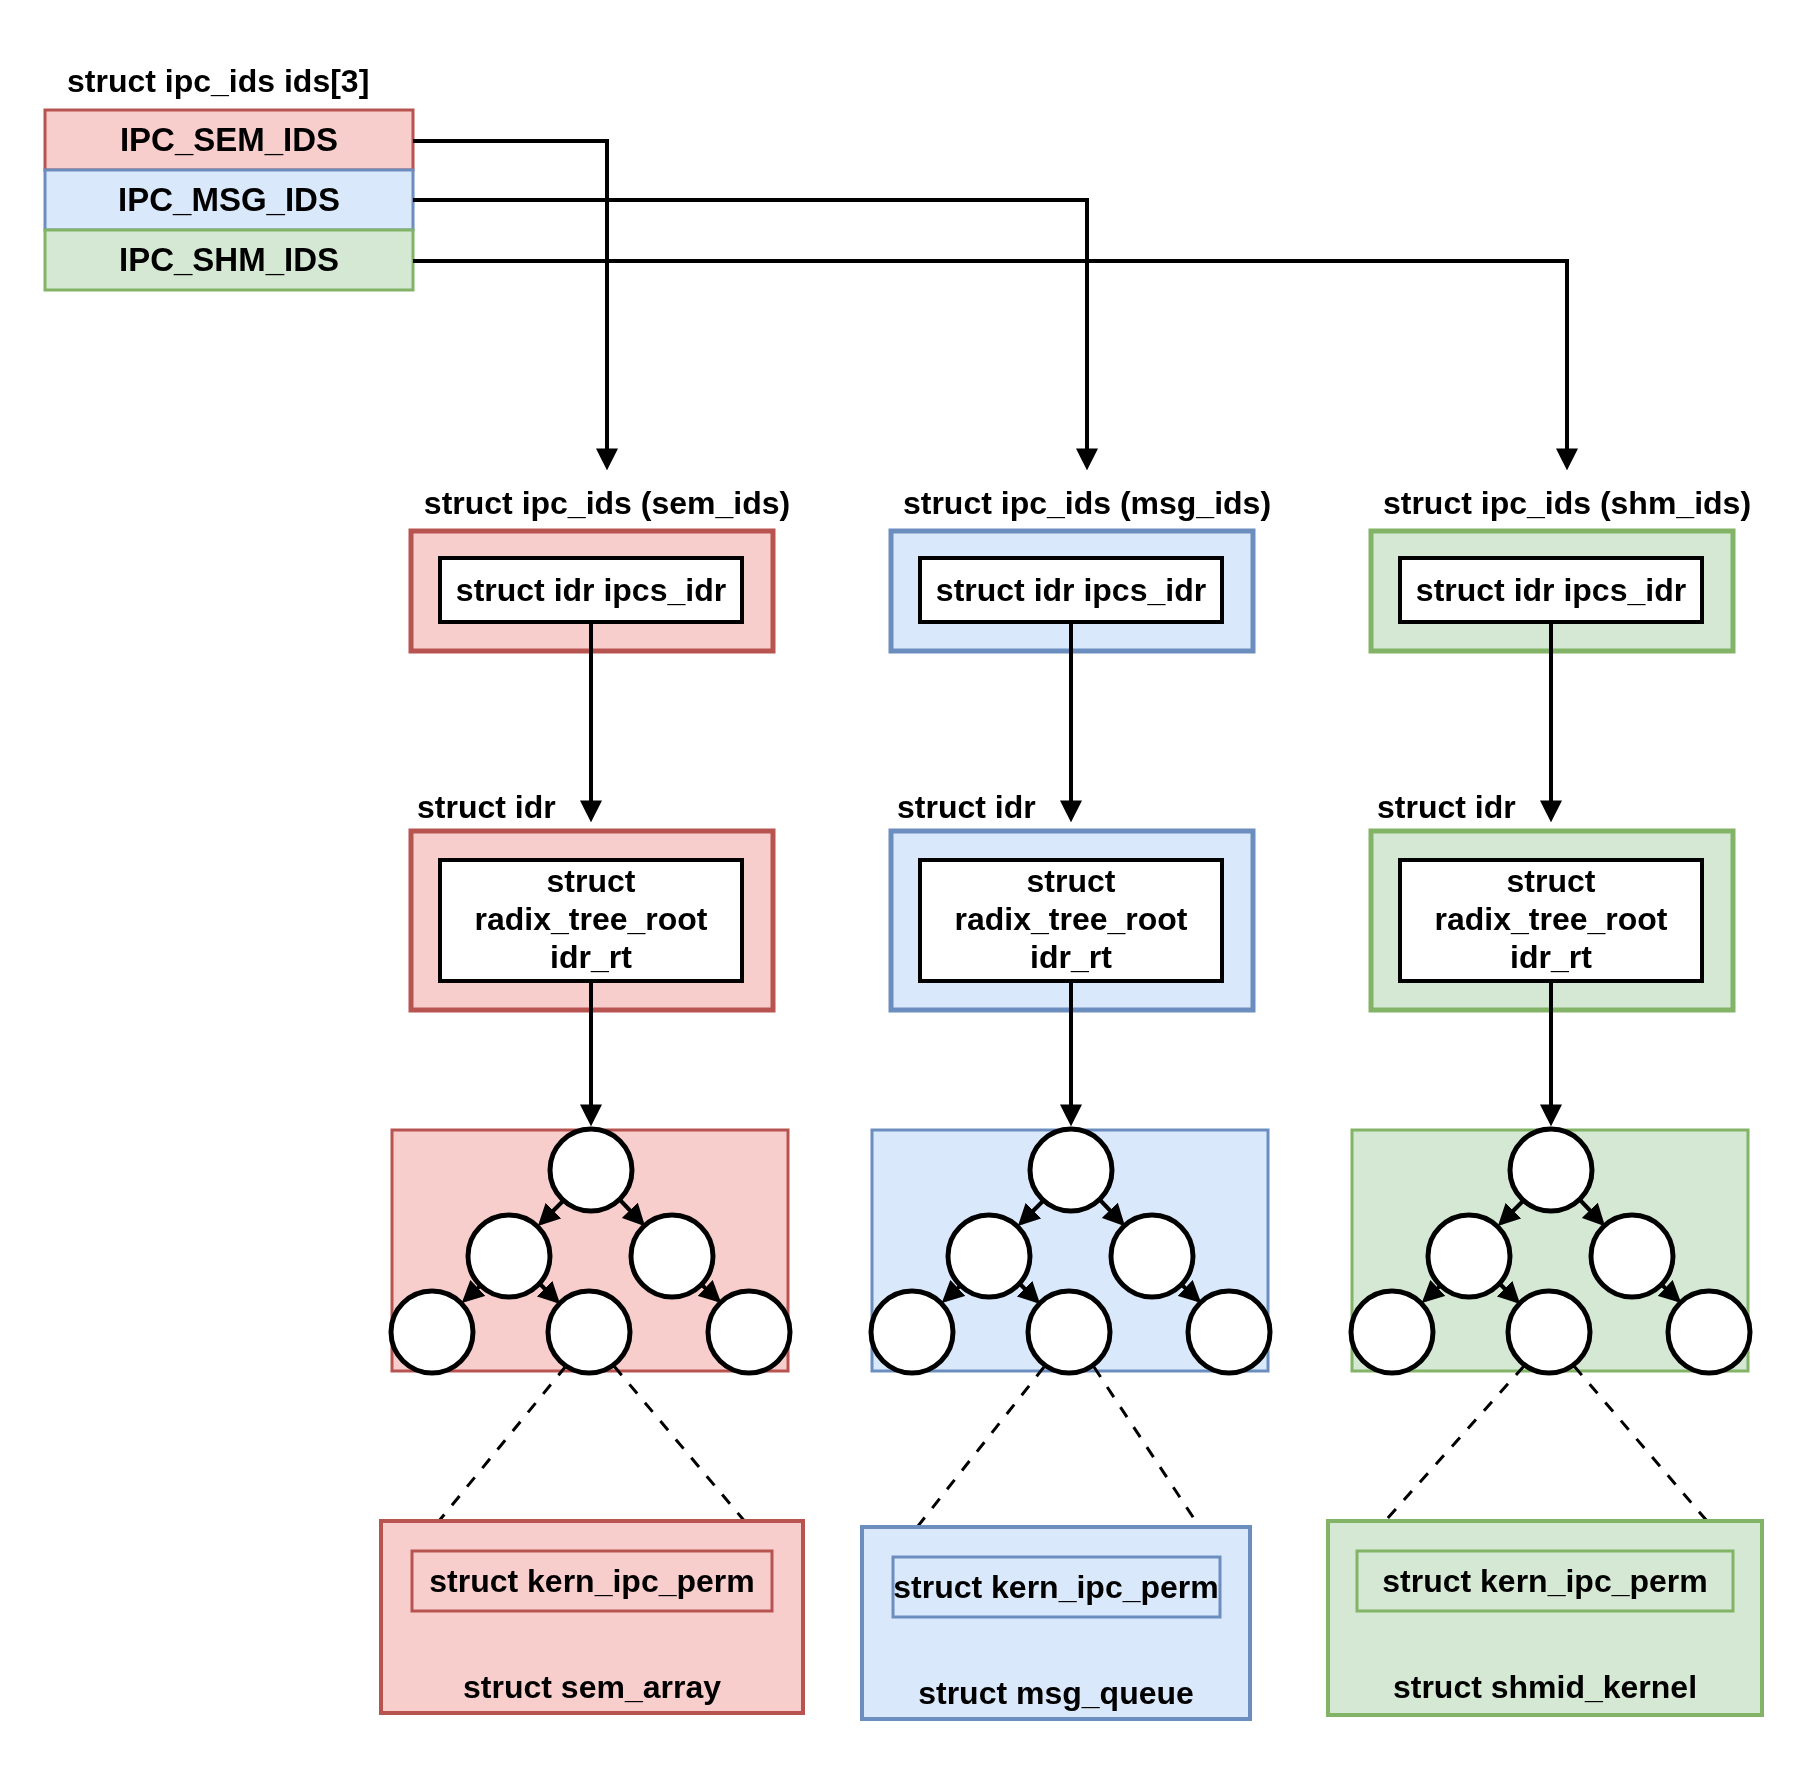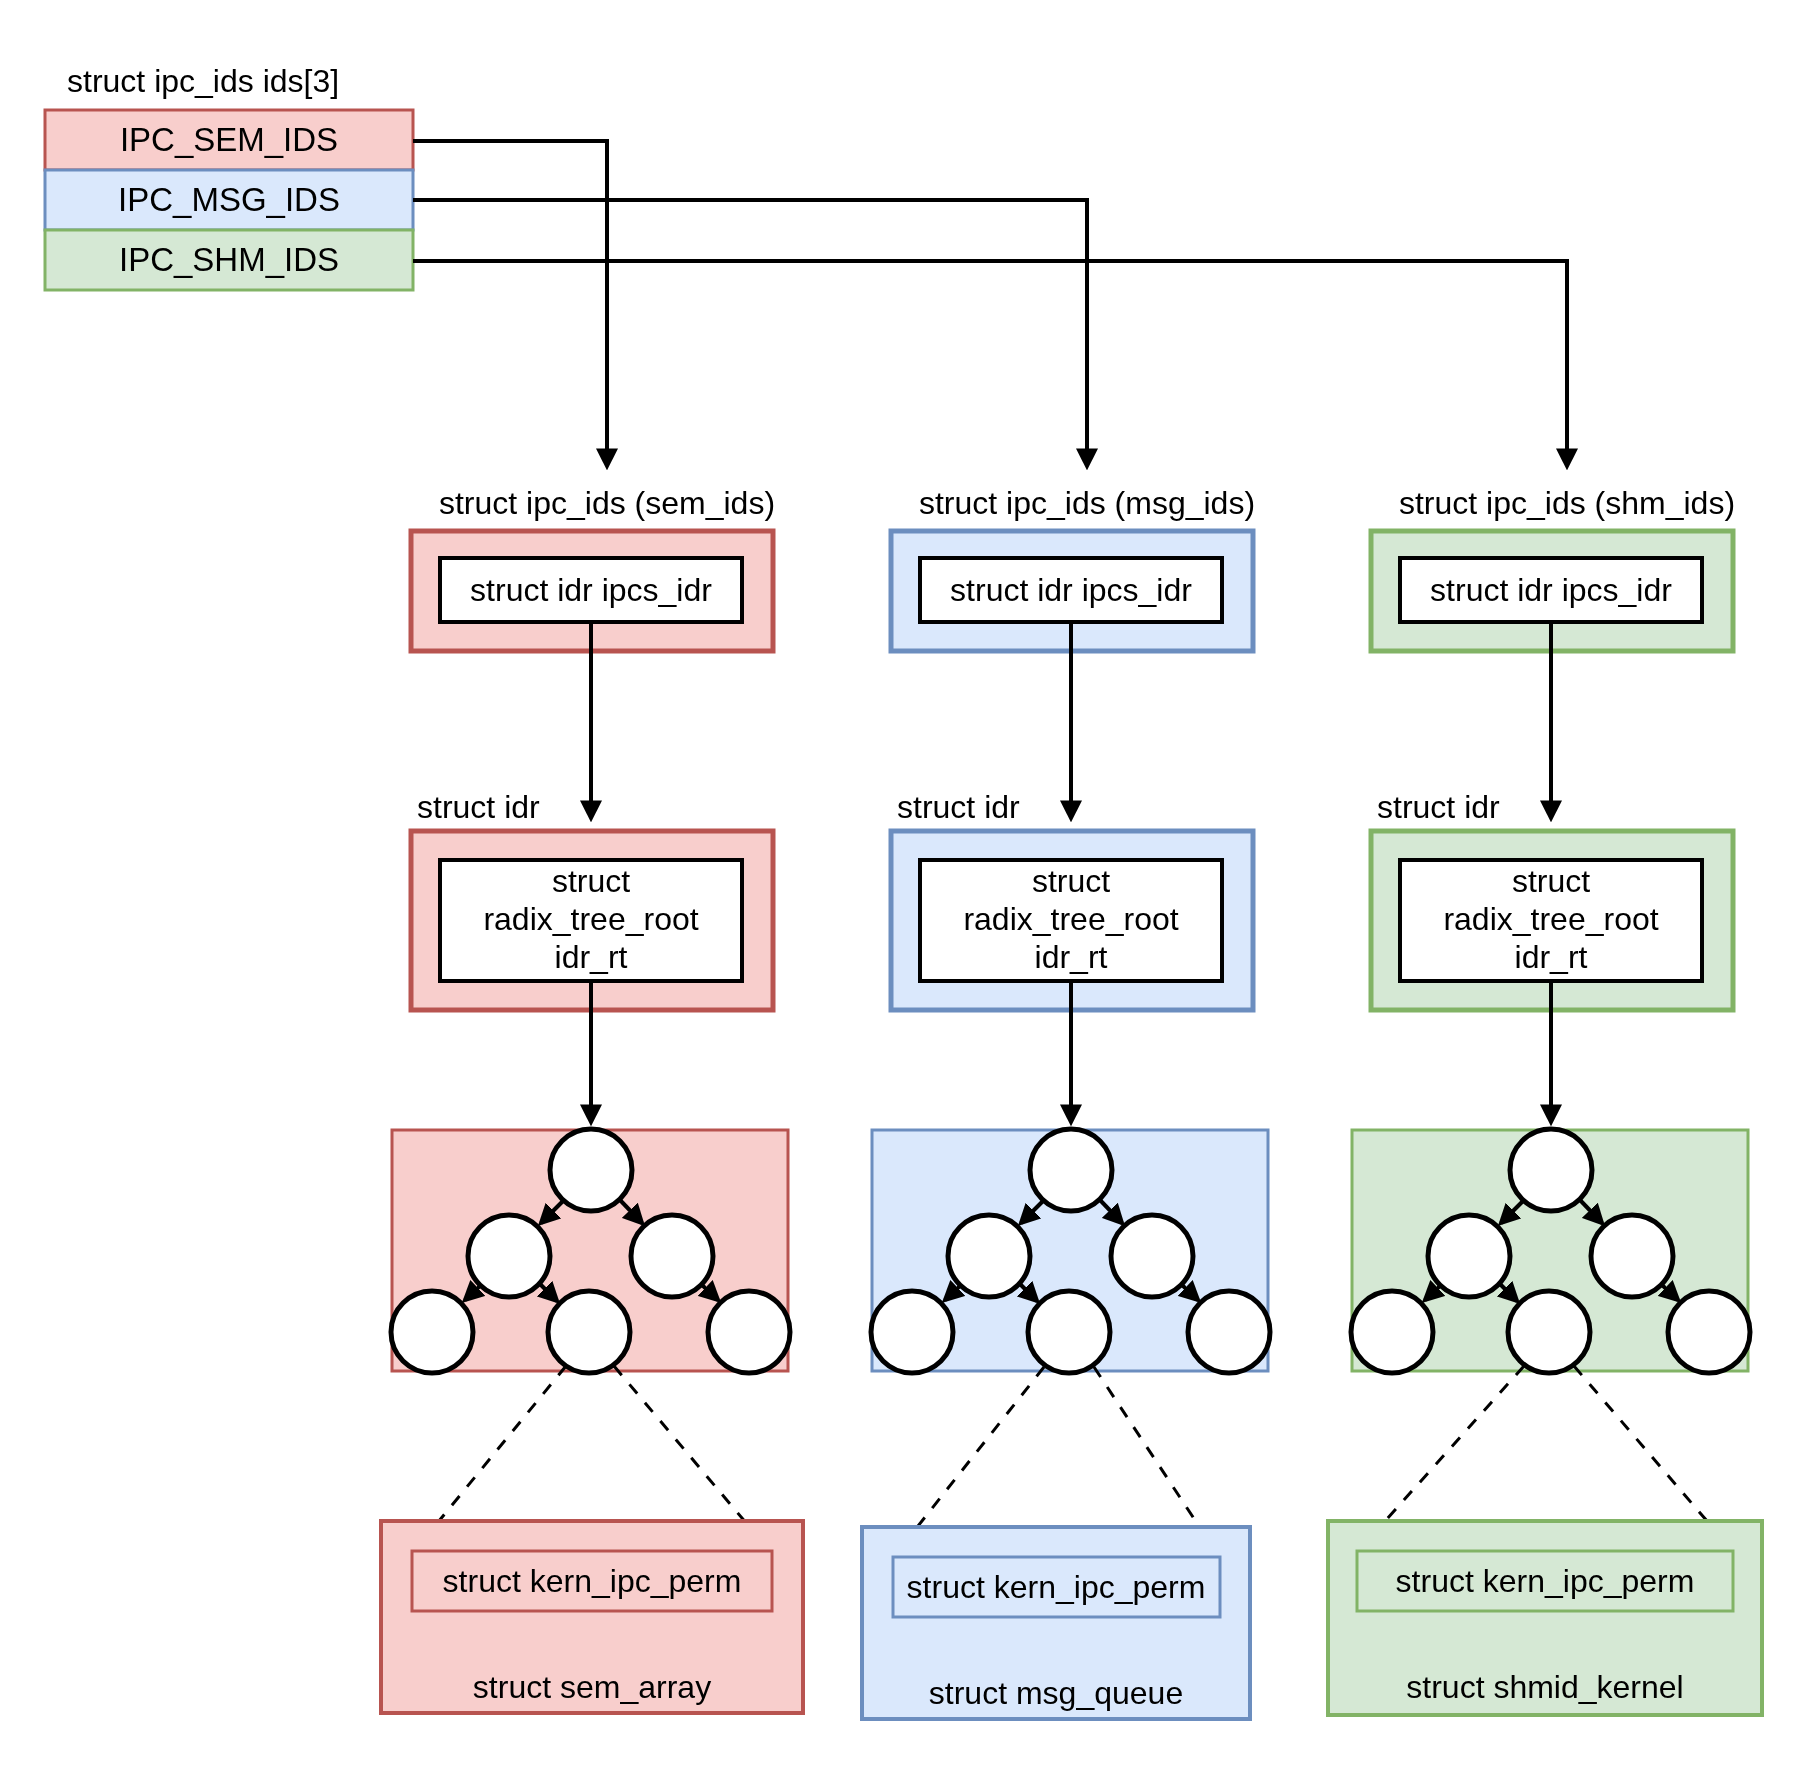--- a/index.html
+++ b/index.html
@@ -1,16 +1,16 @@
 <!DOCTYPE html>
 <html><head>
 <meta charset="utf-8">
 <style>
   html,body{margin:0;padding:0;background:#ffffff;}
-  .canvas{width:1813px;height:1771px;position:relative;font-family:"Liberation Sans",sans-serif;}
+  .canvas{width:1813px;height:1771px;position:relative;font-family:"Liberation Sans",sans-serif;font-weight:bold;}
   svg{display:block;}
   text{font-family:"Liberation Sans",sans-serif;fill:#000000;}
   .t32{font-size:32px;}
   .t33{font-size:33px;}
   .mid{text-anchor:middle;}
   .sem-box{fill:#f8cecc;stroke:#b85450;}
   .msg-box{fill:#dae8fc;stroke:#6c8ebf;}
   .shm-box{fill:#d5e8d4;stroke:#82b366;}
   .sem-line{stroke:#b85450;}
   .msg-line{stroke:#6c8ebf;}

